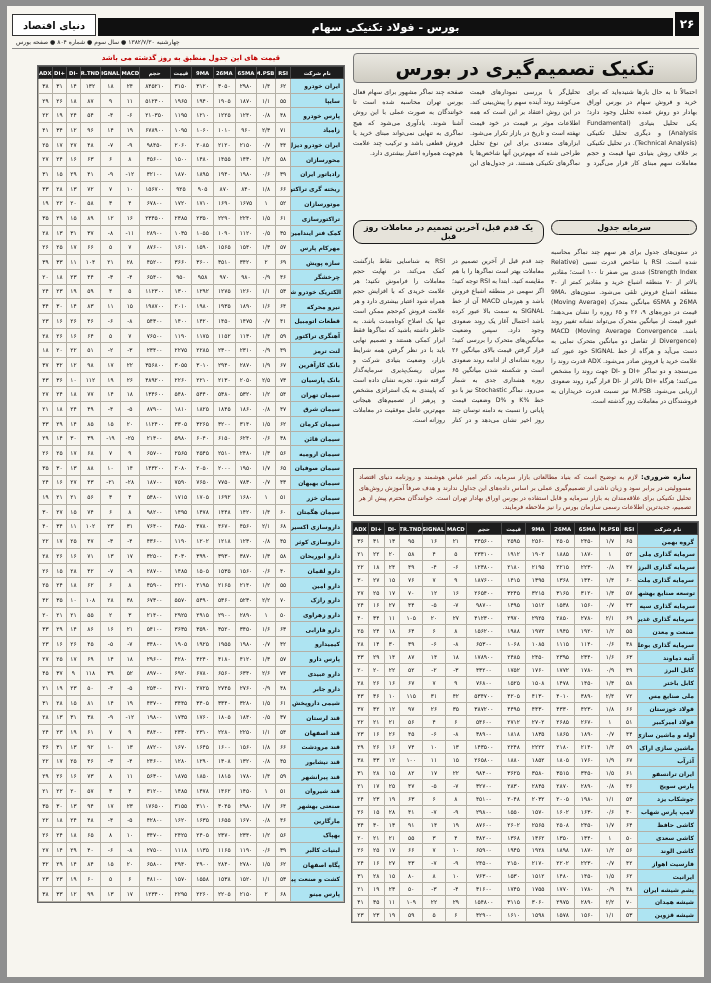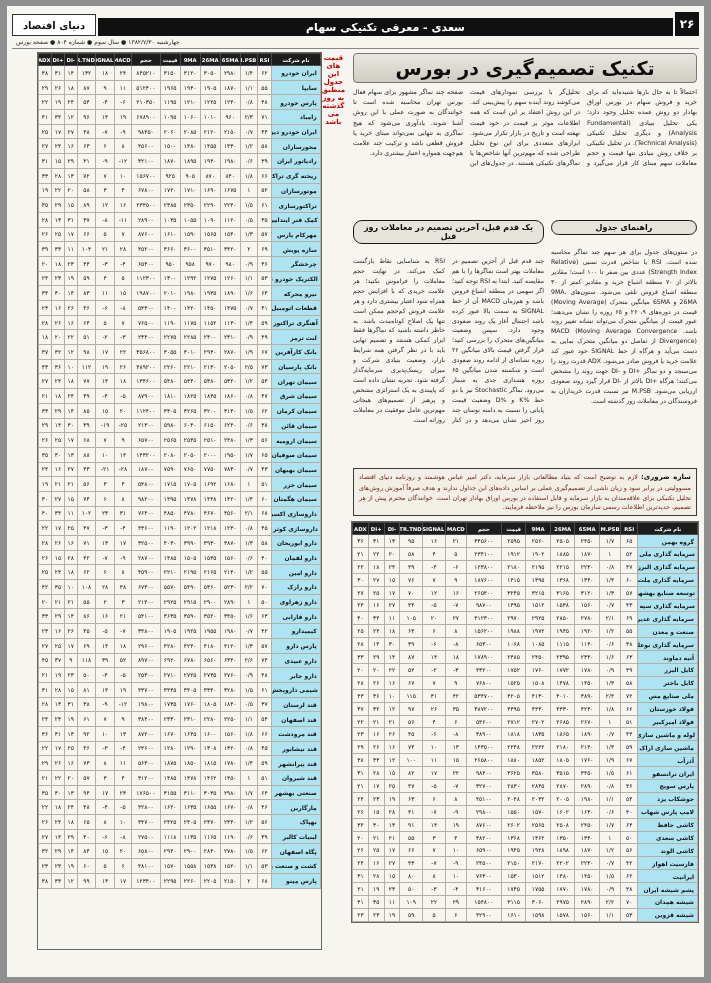--- a/index.html
+++ b/index.html
@@ -18,21 +18,21 @@
   .black-bar span { color:#fff; font-weight:bold; font-size:11px; letter-spacing:0.5px; }
   .pagenum-box { width:24px; height:24px; background:#101010; color:#fff;
                  display:flex; align-items:center; justify-content:center;
                  font-weight:bold; font-size:12px; }
   .issue-line { direction:rtl; text-align:left; font-size:6px; color:#222;
                 padding:2px 4px 3px 4px; border-bottom:1px solid #888; }
 
   
   .content { display:flex; direction:rtl; gap:6px; margin-top:3px; height:898px; }
   .right-col { width:348px; display:flex; flex-direction:column; }
-  .left-col  { width:308px; display:flex; flex-direction:row; }
+  .left-col  { width:308px; display:flex; flex-direction:column; }
 
   
   .headline { margin:1px 2px 4px 2px; background:linear-gradient(#e9e7e0,#cfccc2);
               border:1px solid #777; border-radius:4px; text-align:center;
               font-size:19px; font-weight:bold; color:#0d0d0d; padding:3px 0; }
   .intro { direction:rtl; column-count:3; column-gap:7px; text-align:justify;
            font-size:6.3px; line-height:1.62; color:#1c1c1c; height:128px; overflow:hidden;
            padding:0 2px; }
   .mid { display:flex; direction:rtl; gap:7px; margin-top:5px; height:242px; overflow:hidden; padding:0 2px;}
   .guide { width:146px; flex:none; }
@@ -71,36 +71,36 @@
 </style>
 </head>
 <body>
 
 <div class="page">
   <div class="paper">
 
     <div class="mast">
       <div class="logo-box">دنیای اقتصاد</div>
       <div class="black-bar">
-        <span>سعدی - معرفی تکنیکی سهام</span>
+        <span>بورس - فولاد تکنیکی سهام</span>
       </div>
       <div class="pagenum-box">۲۶</div>
     </div>
     <div class="issue-line">چهارشنبه ۱۳۸۲/۷/۳۰ ● سال سوم ● شماره ۸۰۴ ● صفحه بورس</div>
 
     <div class="content">
 
       <div class="right-col">
         <div class="headline">تکنیک تصمیم‌گیری در بورس</div>
 
         <div class="intro">احتمالاً تا به حال بارها شنیده‌اید که برای خرید و فروش سهام در بورس اوراق بهادار دو روش عمده تحلیل وجود دارد؛ یکی تحلیل بنیادی (Fundamental Analysis) و دیگری تحلیل تکنیکی (Technical Analysis). در تحلیل تکنیکی بر خلاف روش بنیادی تنها قیمت و حجم معاملات سهم مبنای کار قرار می‌گیرد و تحلیل‌گر با بررسی نمودارهای قیمت می‌کوشد روند آینده سهم را پیش‌بینی کند. در این روش اعتقاد بر این است که همه اطلاعات موثر بر قیمت در خود قیمت نهفته است و تاریخ در بازار تکرار می‌شود. ابزارهای متعددی برای این نوع تحلیل طراحی شده که مهم‌ترین آنها شاخص‌ها یا نماگرهای تکنیکی هستند. در جدول‌های این صفحه چند نماگر مشهور برای سهام فعال بورس تهران محاسبه شده است تا خوانندگان به صورت عملی با این روش آشنا شوند. یادآوری می‌شود که هیچ نماگری به تنهایی نمی‌تواند مبنای خرید یا فروش قطعی باشد و ترکیب چند علامت هم‌جهت همواره اعتبار بیشتری دارد.</div>
 
         <div class="mid">
           <div class="guide">
-            <div class="pill">راهنمای جدول</div>
+            <div class="pill">سرمایه جدول</div>
             <div class="sect-body">در ستون‌های جدول برای هر سهم چند نماگر محاسبه شده است. RSI یا شاخص قدرت نسبی (Relative Strength Index) عددی بین صفر تا ۱۰۰ است؛ مقادیر بالاتر از ۷۰ منطقه اشباع خرید و مقادیر کمتر از ۳۰ منطقه اشباع فروش تلقی می‌شود. ستون‌های 9MA، 26MA و 65MA میانگین متحرک (Moving Average) قیمت در دوره‌های ۹، ۲۶ و ۶۵ روزه را نشان می‌دهند؛ عبور قیمت از میانگین متحرک می‌تواند نشانه تغییر روند باشد. MACD (Moving Average Convergence Divergence) از تفاضل دو میانگین متحرک نمایی به دست می‌آید و هرگاه از خط SIGNAL خود عبور کند علامت خرید یا فروش صادر می‌شود. ADX قدرت روند را می‌سنجد و دو نماگر +DI و -DI جهت روند را مشخص می‌کنند؛ هرگاه +DI بالاتر از -DI قرار گیرد روند صعودی ارزیابی می‌شود. M.PSB نیز نسبت قدرت خریداران به فروشندگان در معاملات روز گذشته است.</div>
           </div>
           <div class="steps">
             <div class="pill">یک قدم قبل، آخرین تصمیم در معاملات روز قبل</div>
             <div class="sect-body">چند قدم قبل از آخرین تصمیم در معاملات بهتر است نماگرها را با هم مقایسه کنید. ابتدا به RSI توجه کنید؛ اگر سهمی در منطقه اشباع فروش باشد و هم‌زمان MACD آن از خط SIGNAL به سمت بالا عبور کرده باشد احتمال آغاز یک روند صعودی وجود دارد. سپس وضعیت میانگین‌های متحرک را بررسی کنید؛ قرار گرفتن قیمت بالای میانگین ۲۶ روزه نشانه‌ای از ادامه روند صعودی است و شکسته شدن میانگین ۶۵ روزه هشداری جدی به شمار می‌رود. نماگر Stochastic نیز با دو خط %K و %D وضعیت قیمت پایانی را نسبت به دامنه نوسان چند روز اخیر نشان می‌دهد و در کنار RSI به شناسایی نقاط بازگشت کمک می‌کند. در نهایت حجم معاملات را فراموش نکنید؛ هر علامت خریدی که با افزایش حجم همراه شود اعتبار بیشتری دارد و هر علامت فروش کم‌حجم ممکن است تنها یک اصلاح کوتاه‌مدت باشد. به خاطر داشته باشید که نماگرها فقط ابزار کمکی هستند و تصمیم نهایی باید با در نظر گرفتن همه شرایط بازار، وضعیت بنیادی شرکت و میزان ریسک‌پذیری سرمایه‌گذار گرفته شود. تجربه نشان داده است که پایبندی به یک استراتژی مشخص و پرهیز از تصمیم‌های هیجانی مهم‌ترین عامل موفقیت در معاملات روزانه است.</div>
           </div>
         </div>
 
         <div class="notice">
           <b>سازه ضروری:</b>

